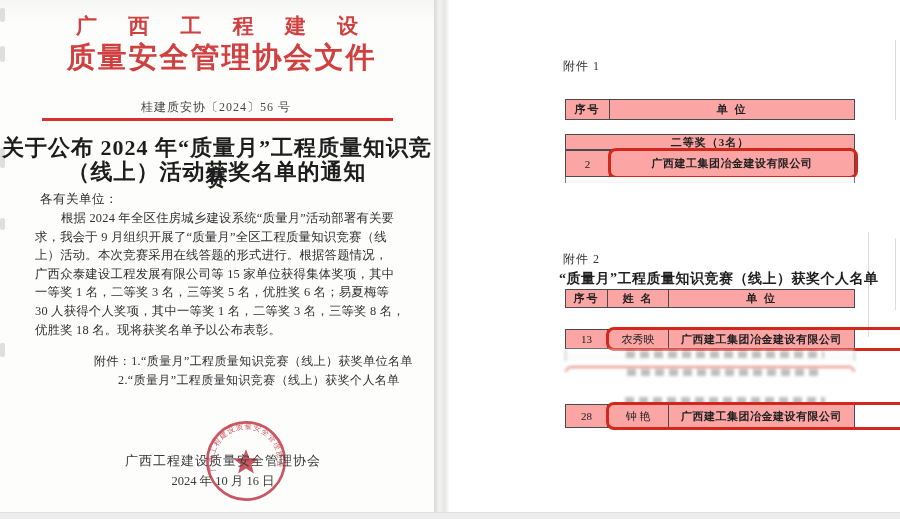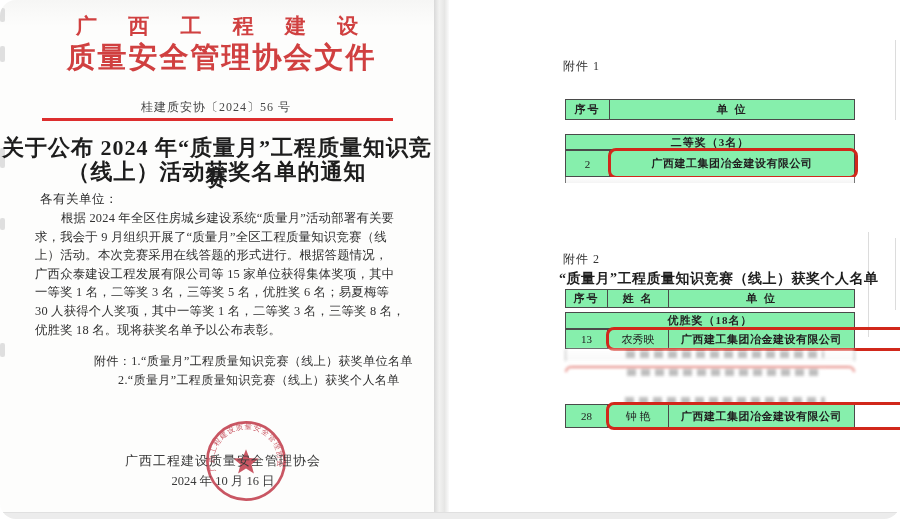--- a/index.html
+++ b/index.html
@@ -1,21 +1,21 @@
 <!DOCTYPE html>
 <html style="--header-red: #d04040; --rule-red: #dd2e2e; --hl-red: #d1281b; --seal-red: #c2404e; --tb: #4a4a4a;"><head>
 <meta charset="utf-8">
 <style>
   :root{
     --header-red:#d04040; --rule-red:#dd2e2e; --hl-red:#d1281b;
     --seal-red:#c2404e; --tb:#4a4a4a; --txt:#2e2e2e;
   }
   html,body{margin:0;padding:0;background:#fff;}
   .screen{position:relative;width:900px;height:519px;overflow:hidden;background:#fff;
-          font-family:"Liberation Serif","DejaVu Serif",serif;color:var(--txt);border-radius:16px;}
+          font-family:"Liberation Serif","DejaVu Serif",serif;color:var(--txt);}
   .abs{position:absolute;}
   .center{text-align:center;}
 
   
   .left-pane{left:0;top:0;width:434px;height:519px;
              background:linear-gradient(180deg,#f6f6f5 0,#fdfdfc 26px,#fdfdfc 100%);}
   .edge-mark{left:0;width:5px;background:#cfcfcf;border-radius:2px;opacity:.65;}
   .org1{left:0;top:12px;width:434px;font-size:21px;font-weight:bold;color:var(--header-red);
         letter-spacing:13px;text-indent:13px;}
   .org2{left:0;top:38px;width:443px;font-size:29px;font-weight:bold;color:var(--header-red);
@@ -42,21 +42,21 @@
                grid-template-columns:3px 3px;grid-auto-rows:3px;gap:3px 4px;cursor:grab;}
   .drag-handle i{background:#5a5a5a;display:block;border-radius:.5px;}
 
   
   .right-pane{left:449px;top:0;width:451px;height:519px;background:#fff;
               font-family:"Liberation Serif","DejaVu Serif",serif;}
   .att-label{left:114px;font-size:12px;color:#333;letter-spacing:1px;}
   .att-title{left:110px;width:300px;font-size:14px;font-weight:bold;color:#1e1e1e;
              text-align:center;letter-spacing:.5px;white-space:nowrap;}
   .trow{left:116px;width:290px;display:flex;box-sizing:border-box;
-        border:1.3px solid var(--tb);background:#86efac;font-size:11px;color:#222;}
+        border:1.3px solid var(--tb);background:#fca5a5;font-size:11px;color:#222;}
   .trow .cell{display:flex;align-items:center;justify-content:center;box-sizing:border-box;
               white-space:nowrap;overflow:visible;}
   .cell.cdiv{border-right:1.2px solid var(--tb);}
   .hdr .cell{font-weight:bold;letter-spacing:2px;}
   .grp{font-weight:bold;letter-spacing:1px;justify-content:center;align-items:center;display:flex;}
   .unit{font-weight:600;letter-spacing:.5px;}
   .hl{position:absolute;top:-3px;bottom:-3px;right:-4px;border:3px solid var(--hl-red);
       border-radius:8px;pointer-events:none;}
   .sliver{left:116px;width:290px;box-sizing:border-box;border-left:1.2px solid #777;
           border-right:1.2px solid #777;background:linear-gradient(180deg,#fff, #f4f4f4);}
@@ -153,21 +153,20 @@
 
     <div class="abs att-label" style="top:251px">附件 2</div>
     <div class="abs att-title" style="top:270px">“质量月”工程质量知识竞赛（线上）获奖个人名单</div>
 
     <div class="abs trow hdr" style="top:289px;height:19px">
       <div class="cell cdiv" style="width:42px">序号</div>
       <div class="cell cdiv" style="width:61px">姓  名</div>
       <div class="cell" style="flex:1">单  位</div>
     </div>
 
-    <div class="abs trow grp" style="top:312px;height:17px">优胜奖（18名）</div>
 
     <div class="abs trow" style="top:329px;height:20px">
       <div class="cell cdiv" style="width:42px">13</div>
       <div class="cell cdiv" style="width:61px;position:relative">
         <span>农秀映</span>
         <span class="hl" style="left:-2px;right:-249px"></span>
       </div>
       <div class="cell unit" style="flex:1">广西建工集团冶金建设有限公司</div>
     </div>
 

